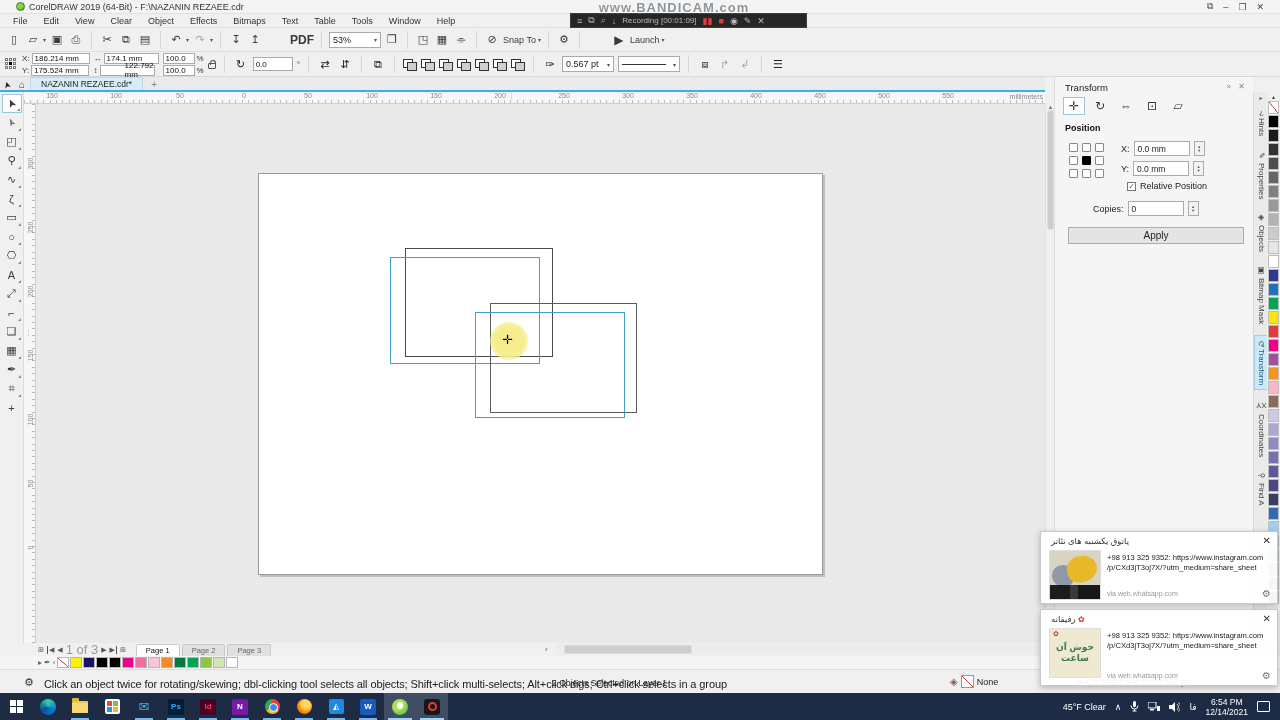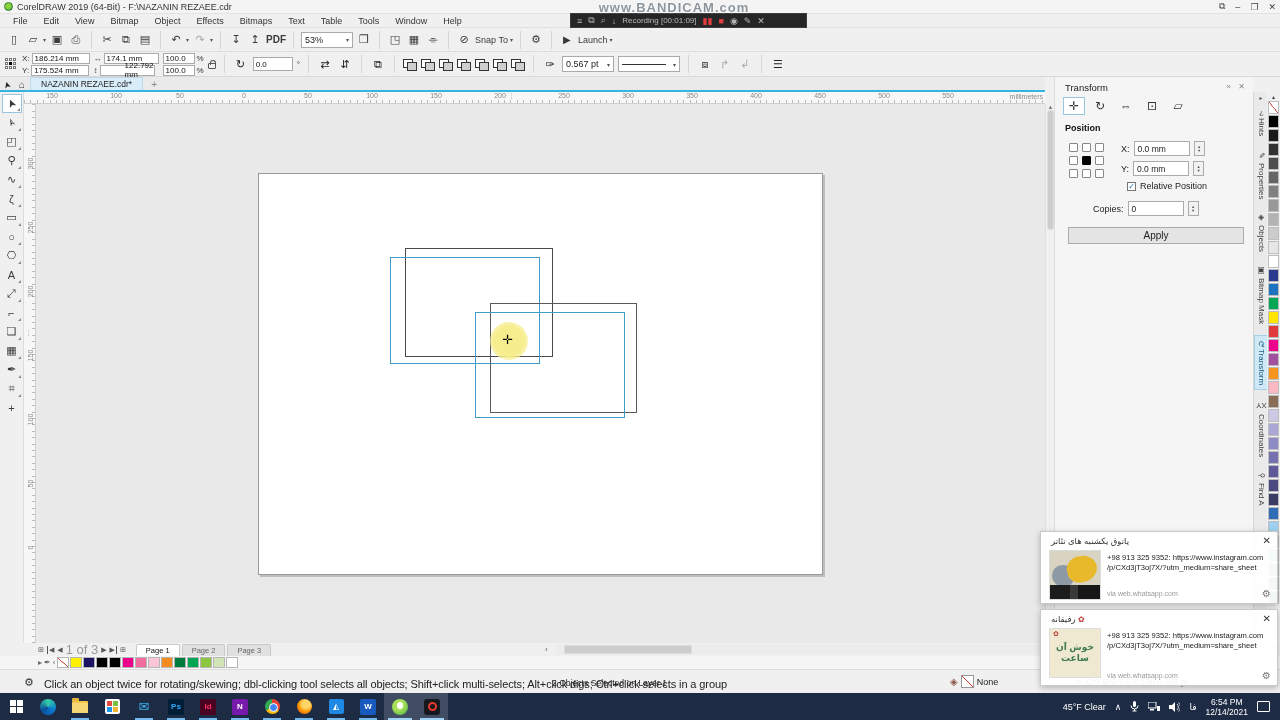--- a/index.html
+++ b/index.html
@@ -1,37 +1,37 @@
 <!DOCTYPE html>
 <html><head>
 <meta charset="utf-8">
 <style>
   * { margin:0; padding:0; box-sizing:border-box; }
   html,body { width:1280px; height:720px; overflow:hidden; }
   body { font-family:"Liberation Sans","DejaVu Sans",sans-serif; font-size:9px; color:#222; background:#f0f0f0; position:relative; }
   .abs { position:absolute; }
 
   
-  #titlebar { left:0; top:0; width:1280px; height:14px; background:#f4f4f4; border-bottom:1px solid #e2e2e2; display:flex; align-items:center; padding:0 4px; gap:4px; }
+  #titlebar { left:0; top:0; width:1280px; height:14px; background:#f4f4f4; border-bottom:1px solid #e2e2e2; display:flex; align-items:center; padding:0 16px; gap:4px; }
   #titlebar .appico { width:9px; height:9px; border-radius:50%; background:radial-gradient(circle at 35% 35%, #8dd43a 0 45%, #2f9e3f 95%); border:1px solid #2a7c33;}
   #titlebar .ttl { font-size:9px; color:#333; }
   #titlebar .wctl { margin-left:auto; display:flex; gap:10px; color:#444; font-size:9px; align-items:center;}
   #menubar { left:0; top:14px; width:1280px; height:14px; background:#f0f0f0; border-bottom:1px solid #e0e0e0; display:flex; align-items:center; padding-left:6px; gap:2px; }
   .menu-item { padding:1px 7px; color:#333; cursor:default; }
 
   
   #band-mark { left:534px; top:0px; width:280px; height:15px; font-size:13px; font-weight:bold; color:#8d959c; letter-spacing:1px; text-shadow:0 0 2px #fff,0 0 2px #fff; text-align:center; z-index:60;}
   #band-bar { left:570px; top:13px; width:237px; height:15px; background:#262626; border:1px solid #3c3c3c; display:flex; align-items:center; gap:6px; padding:0 6px; color:#b9b9b9; font-size:8px; z-index:59; }
   #band-bar .red { color:#e03c3c; }
   #band-bar .ic { font-size:9px; }
 
   
   #stdbar { left:0; top:28px; width:1280px; height:24px; background:#f0f0f0; border-bottom:1px solid #dddddd; display:flex; align-items:center; padding-left:6px; gap:3px; color:#3a3a3a; }
   .tbtn { min-width:16px; height:18px; display:flex; align-items:center; justify-content:center; font-size:11px; }
-  .tbtn.small { font-size:10px; font-weight:bold; }
+  .tbtn.small { font-size:12px; font-weight:bold;margin-left:24px; }
   .dd { font-size:6px; color:#555; margin-left:-1px; }
   .sep { width:1px; height:18px; background:#d7d7d7; margin:0 4px; }
   .combo { background:#fff; border:1px solid #ababab; height:16px; display:flex; align-items:center; padding:0 3px; gap:4px; color:#222; }
   .combo .dd { margin-left:auto; }
 
   
   #propbar { left:0; top:52px; width:1280px; height:25px; background:#f0f0f0; border-bottom:1px solid #d9d9d9; display:flex; align-items:center; padding-left:5px; gap:4px; }
   .stack { display:flex; flex-direction:column; gap:1px; }
   .frow { display:flex; align-items:center; gap:2px; height:11px; }
   .field { background:#fff; border:1px solid #ababab; height:11px; font-size:8px; display:flex; align-items:center; padding:0 2px; color:#111; }
@@ -198,21 +198,21 @@
     <span>❐</span>
     <span>✕</span>
   </span>
 </div>
 
 <div class="abs" id="menubar">
 
 <span class="menu-item">File</span>
     <span class="menu-item">Edit</span>
     <span class="menu-item">View</span>
-    <span class="menu-item">Bitmap</span>
+    <span class="menu-item">Clear</span>
     <span class="menu-item">Object</span>
     <span class="menu-item">Effects</span>
     <span class="menu-item">Bitmaps</span>
     <span class="menu-item">Text</span>
     <span class="menu-item">Table</span>
     <span class="menu-item">Tools</span>
     <span class="menu-item">Window</span>
     <span class="menu-item">Help</span>
   </div>
 

